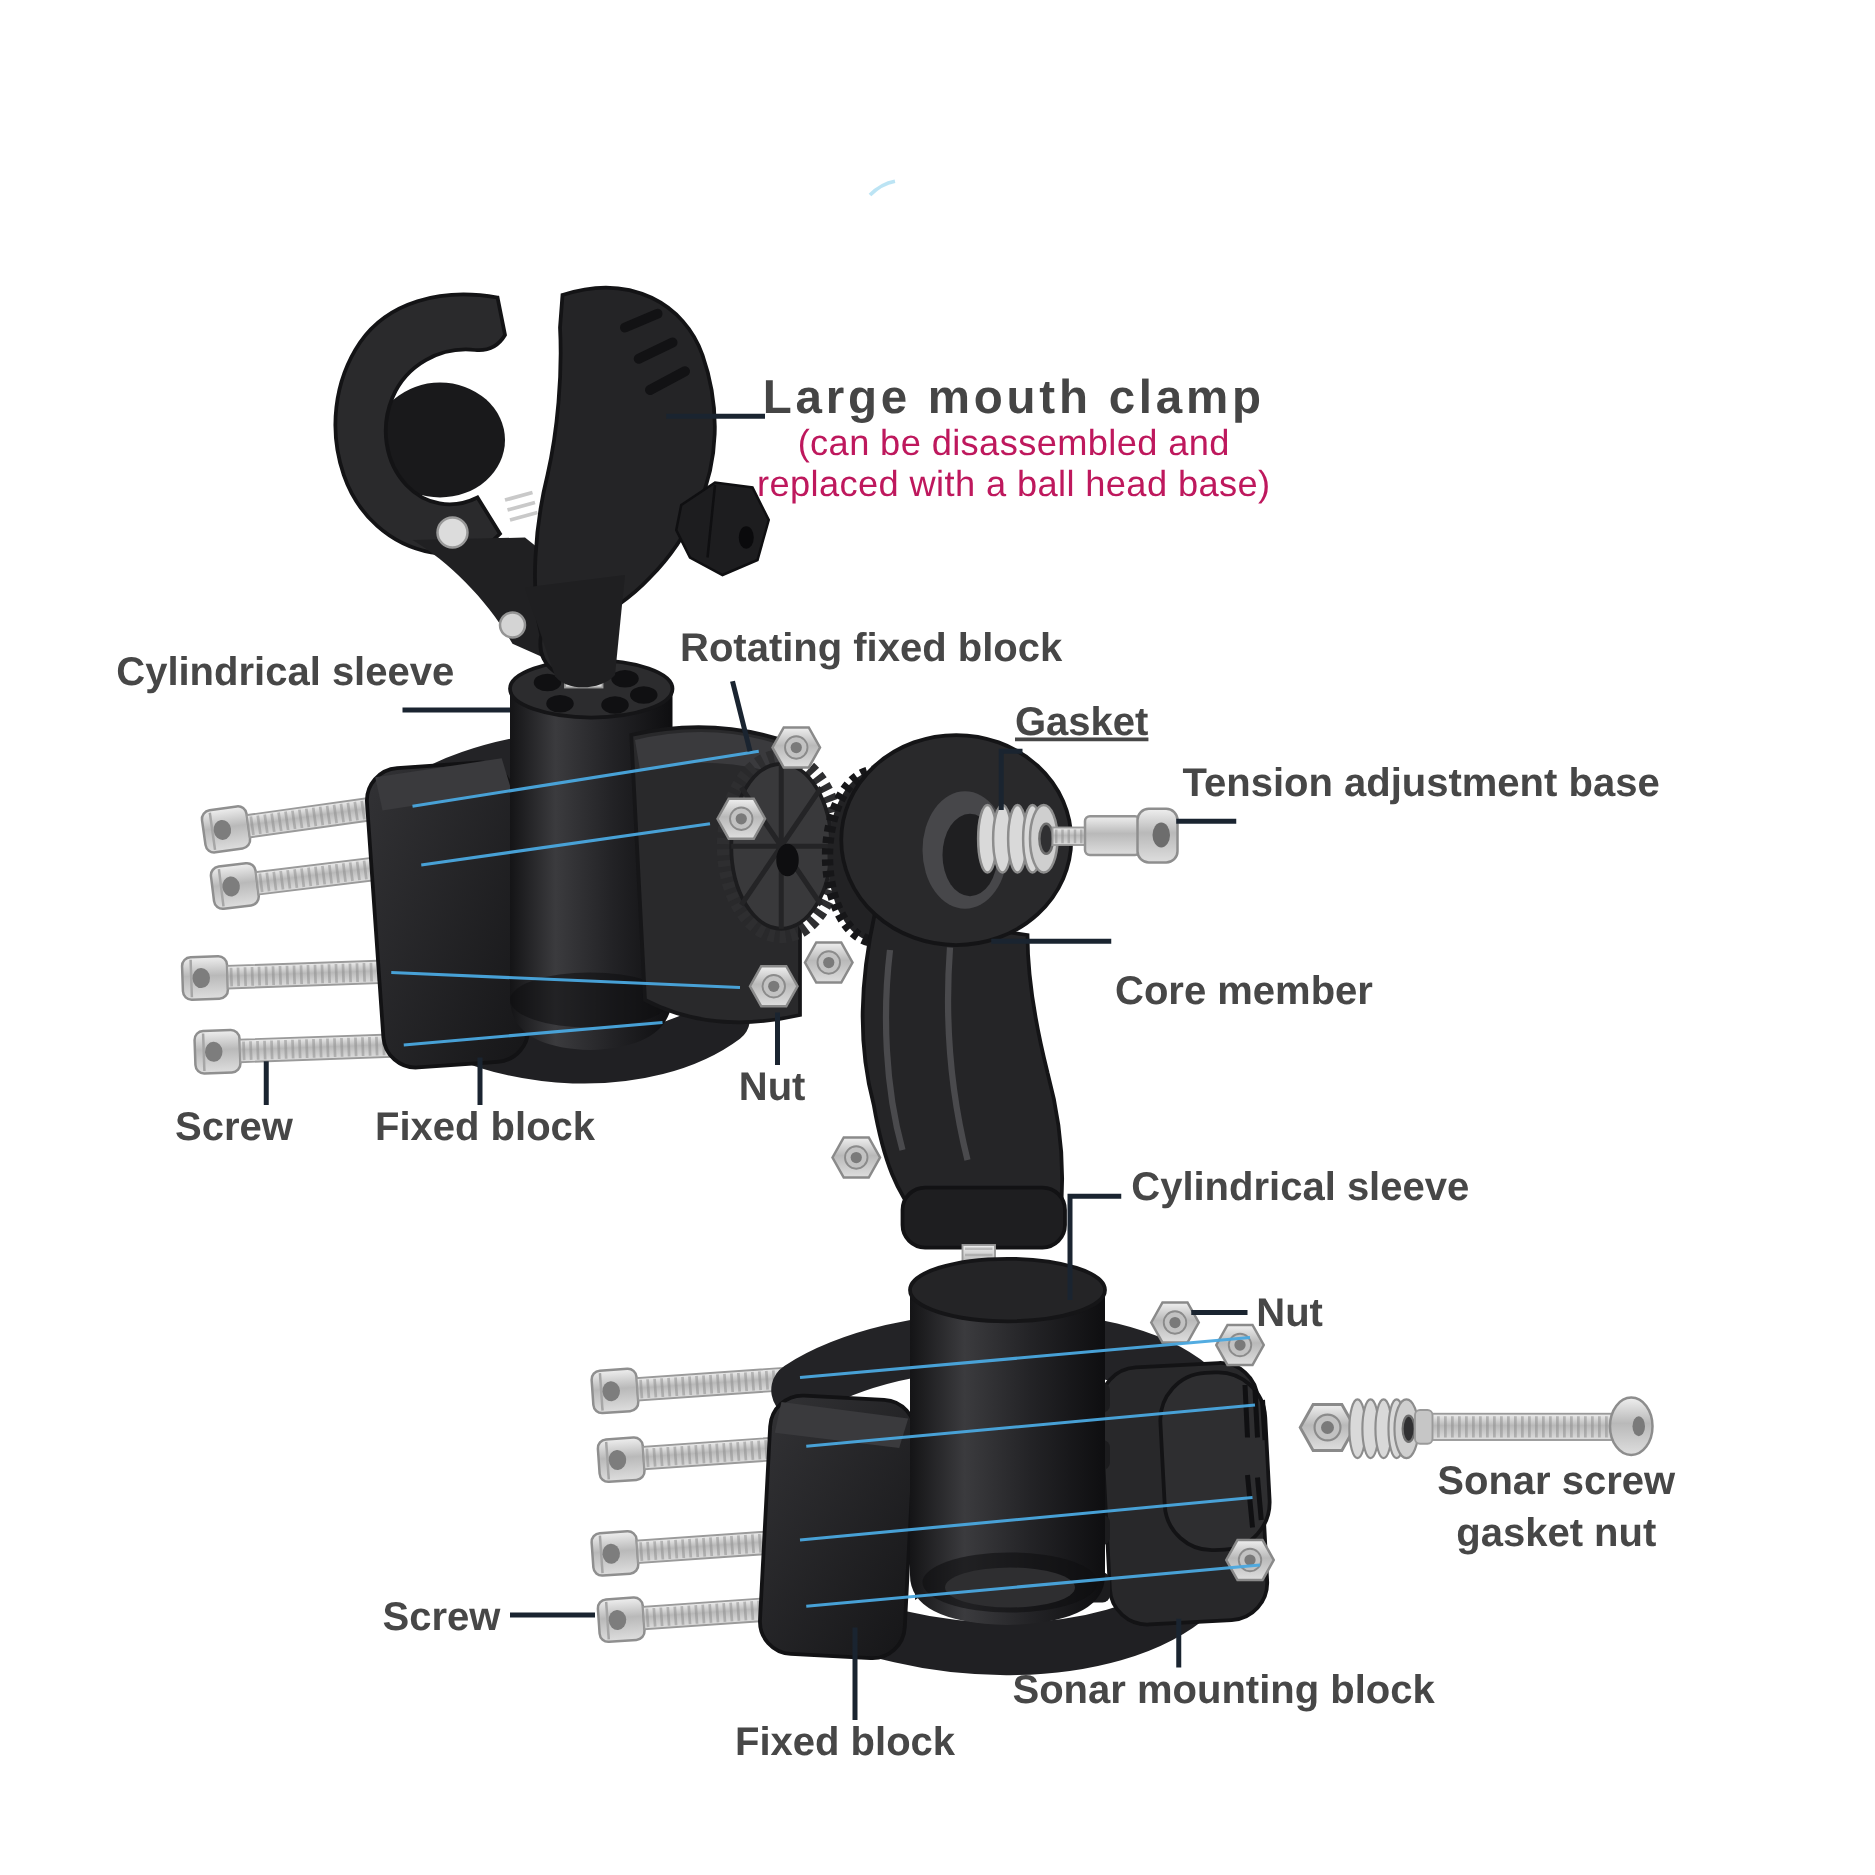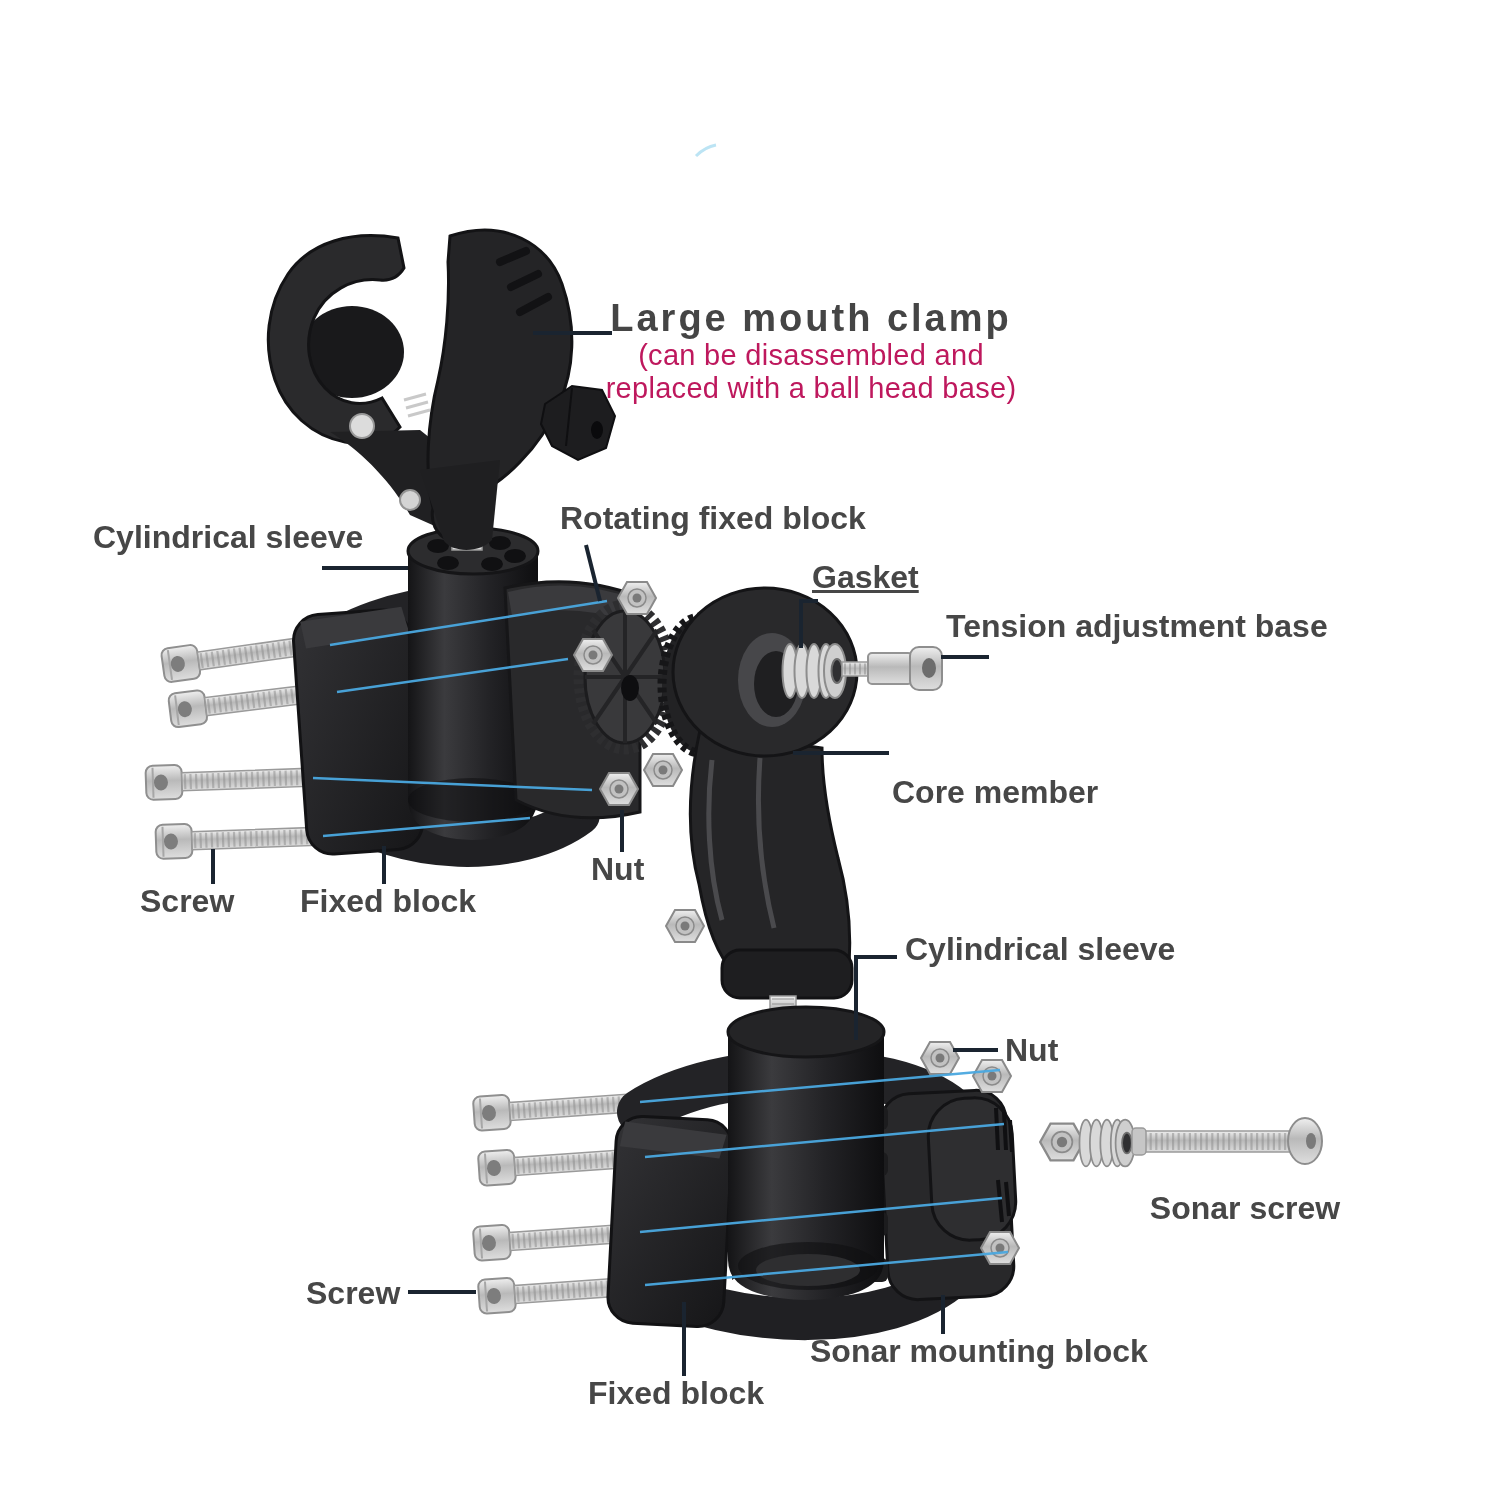--- a/index.html
+++ b/index.html
@@ -10,30 +10,30 @@
   #art{position:absolute;left:0;top:0;}
   .lbl{
     position:absolute;font-size:32px;font-weight:700;color:#474747;
     white-space:nowrap;line-height:1.08;
   }
   .lbl-center{text-align:center;white-space:normal;}
   #lbl-clamp-block{left:593px;top:298px;width:436px;}
   #lbl-clamp-block .title{font-size:38px;font-weight:700;letter-spacing:3px;color:#454545;text-align:center;}
   #lbl-clamp-block .note{font-size:29px;font-weight:400;color:#be185d;line-height:33px;letter-spacing:.3px;}
   #lbl-cyl-upper{left:93px;top:520px;}
-  #lbl-rot-block{left:560px;top:501px;}
+  #lbl-rot-block{left:544px;top:501px;}
   #lbl-gasket{left:812px;top:560px;text-decoration:underline;}
   #lbl-tension{left:946px;top:609px;}
   #lbl-core{left:892px;top:727px;margin-top:48px;}
   #lbl-screw-up{left:140px;top:884px;}
   #lbl-fixed-up{left:300px;top:884px;}
   #lbl-nut-up{left:591px;top:852px;}
   #lbl-cyl-lower{left:905px;top:932px;}
   #lbl-nut-low{left:1005px;top:1033px;}
-  #lbl-sonar-hw{left:1095px;top:1163px;width:300px;line-height:42px;margin-top:24px;}
+  #lbl-sonar-hw{left:1095px;top:1163px;width:300px;line-height:42px;}
   #lbl-screw-low{left:306px;top:1276px;}
   #lbl-fixed-low{left:588px;top:1376px;}
   #lbl-sonar-block{left:810px;top:1334px;}
 </style>
 </head>
 <body>
 
 <div id="stage">
 
   <svg id="art" width="1500" height="1500" viewBox="0 0 1500 1500">
@@ -248,18 +248,19 @@
   <div id="lbl-tension" class="lbl">Tension adjustment base</div>
   <div id="lbl-core" class="lbl">Core member</div>
   <div id="lbl-screw-up" class="lbl">Screw</div>
   <div id="lbl-fixed-up" class="lbl">Fixed block</div>
   <div id="lbl-nut-up" class="lbl">Nut</div>
   <div id="lbl-cyl-lower" class="lbl">Cylindrical sleeve</div>
   <div id="lbl-nut-low" class="lbl">Nut</div>
 
   <div id="lbl-sonar-hw" class="lbl lbl-center">
     <div>Sonar screw</div>
+    <div>gasket nut</div>
   </div>
 
   <div id="lbl-screw-low" class="lbl">Screw</div>
   <div id="lbl-fixed-low" class="lbl">Fixed block</div>
   <div id="lbl-sonar-block" class="lbl">Sonar mounting block</div>
 </div>
 
 </body></html>

